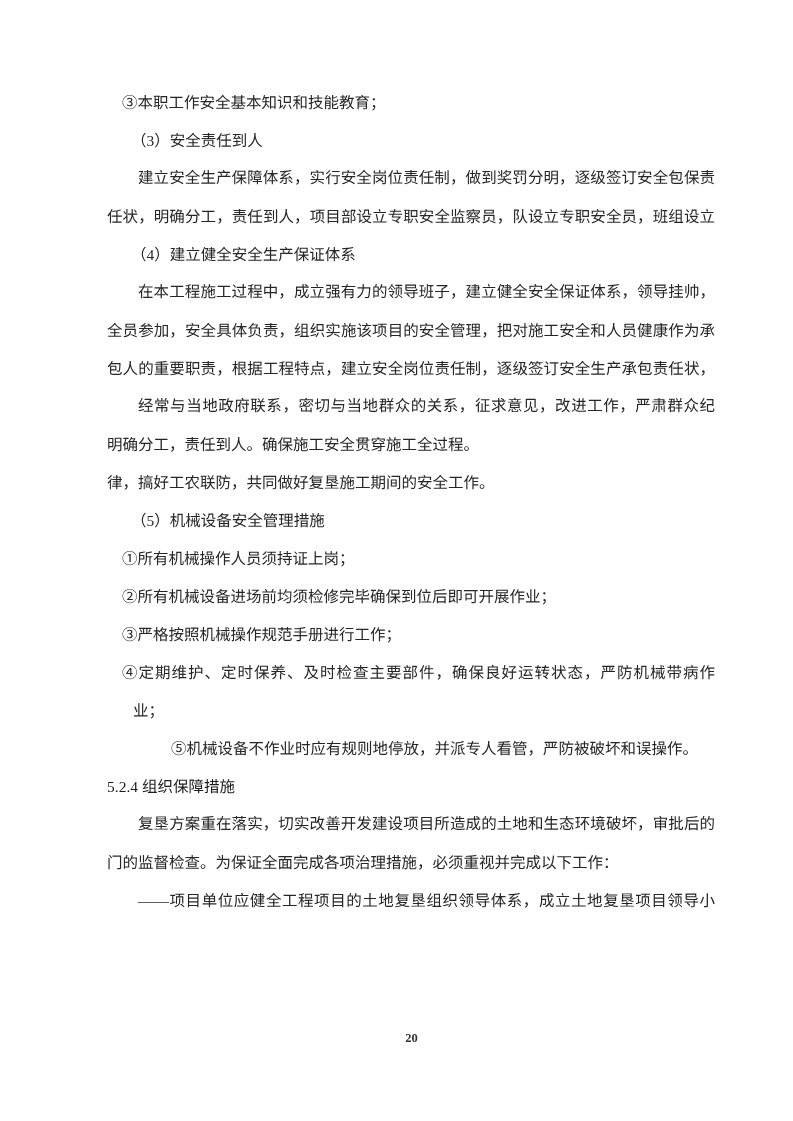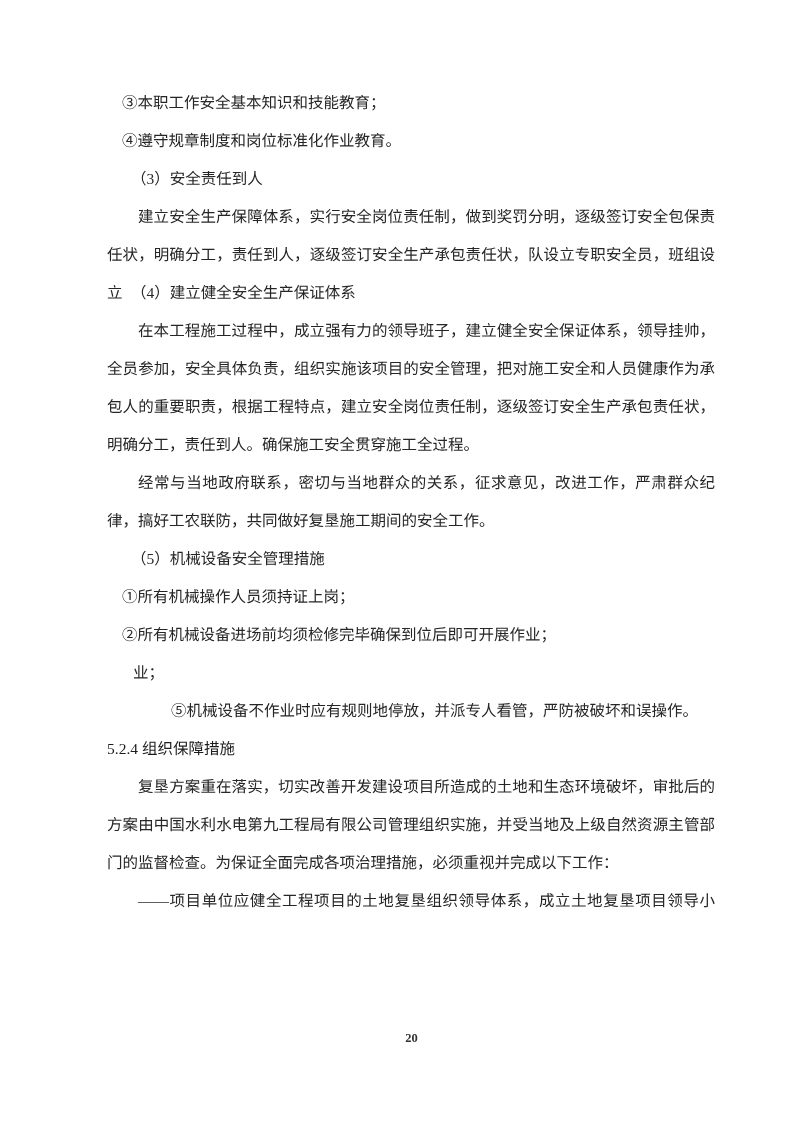--- a/index.html
+++ b/index.html
@@ -28,21 +28,21 @@
   }
   .line {
     height: 38px;
     line-height: 38px;
     font-size: 15.5px;
     color: #262626;
     text-align: left;
     letter-spacing: 0;
   }
   
-  .para  { padding-left: 31px; }  
+  .para  { padding-left: 31px; font-family: Liberation Mono, monospace; }  
   .sub   { padding-left: 24px; }  
   .list  { padding-left: 15px; }  
   .item5 { padding-left: 64px; }  
   .cont  { padding-left: 0; }     
   .cont2 { padding-left: 26px; }  
   .dash  { padding-left: 31px; }  
   .full  {                         
     text-align: justify;
     text-align-last: justify;
   }
@@ -62,36 +62,36 @@
     font-weight: bold;
     color: #333333;
   }
 </style>
 </head>
 <body>
 
 <div class="page">
   <div class="content">
     <div class="line list">③本职工作安全基本知识和技能教育；</div>
-    <div class="line list">④遵守规章制度和岗位标准化作业教育。</div>
     <div class="line sub">（3）安全责任到人</div>
     <div class="line para full">建立安全生产保障体系，实行安全岗位责任制，做到奖罚分明，逐级签订安全包保责</div>
-    <div class="line cont full">任状，明确分工，责任到人，逐级签订安全生产承包责任状，队设立专职安全员，班组设立</div>
+    <div class="line cont full">任状，明确分工，责任到人，项目部设立专职安全监察员，队设立专职安全员，班组设立</div>
     <div class="line sub">（4）建立健全安全生产保证体系</div>
     <div class="line para full">在本工程施工过程中，成立强有力的领导班子，建立健全安全保证体系，领导挂帅，</div>
     <div class="line cont full">全员参加，安全具体负责，组织实施该项目的安全管理，把对施工安全和人员健康作为承</div>
     <div class="line cont full">包人的重要职责，根据工程特点，建立安全岗位责任制，逐级签订安全生产承包责任状，</div>
+    <div class="line para full">经常与当地政府联系，密切与当地群众的关系，征求意见，改进工作，严肃群众纪</div>
     <div class="line cont">明确分工，责任到人。确保施工安全贯穿施工全过程。</div>
-    <div class="line para full">经常与当地政府联系，密切与当地群众的关系，征求意见，改进工作，严肃群众纪</div>
     <div class="line cont">律，搞好工农联防，共同做好复垦施工期间的安全工作。</div>
     <div class="line sub">（5）机械设备安全管理措施</div>
     <div class="line list">①所有机械操作人员须持证上岗；</div>
     <div class="line list">②所有机械设备进场前均须检修完毕确保到位后即可开展作业；</div>
+    <div class="line list">③严格按照机械操作规范手册进行工作；</div>
+    <div class="line list full">④定期维护、定时保养、及时检查主要部件，确保良好运转状态，严防机械带病作</div>
     <div class="line cont2">业；</div>
     <div class="line item5">⑤机械设备不作业时应有规则地停放，并派专人看管，严防被破坏和误操作。</div>
     <div class="line heading">5.2.4 组织保障措施</div>
     <div class="line para full">复垦方案重在落实，切实改善开发建设项目所造成的土地和生态环境破坏，审批后的</div>
-    <div class="line cont full">方案由中国水利水电第九工程局有限公司管理组织实施，并受当地及上级自然资源主管部</div>
     <div class="line cont">门的监督检查。为保证全面完成各项治理措施，必须重视并完成以下工作：</div>
     <div class="line dash full">——项目单位应健全工程项目的土地复垦组织领导体系，成立土地复垦项目领导小</div>
   </div>
   <div class="pagenum">20</div>
 </div>
 
 </body></html>

